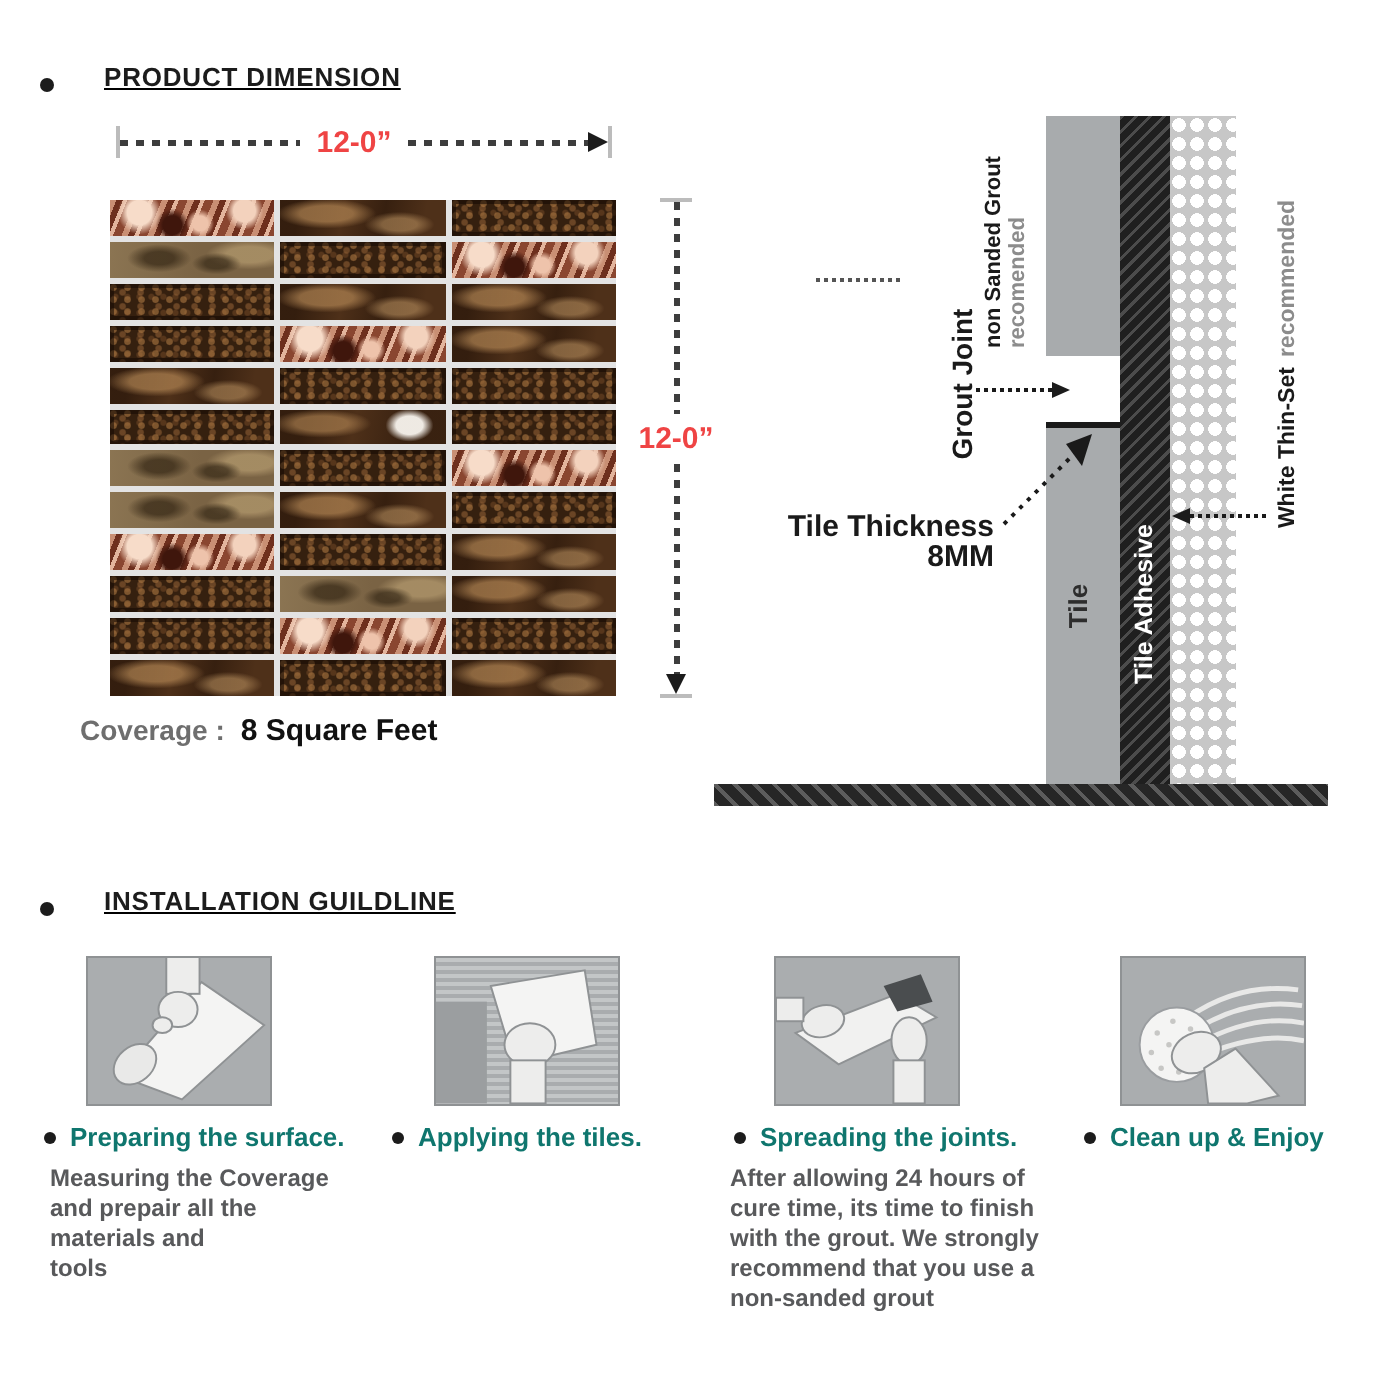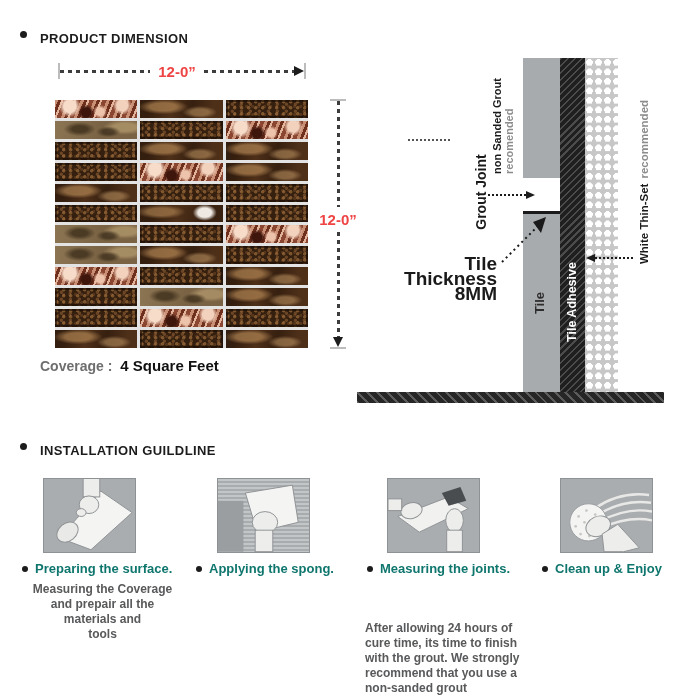--- a/index.html
+++ b/index.html
@@ -1,21 +1,21 @@
 <!DOCTYPE html>
 <html><head>
 <meta charset="utf-8">
 <style>
   * { margin:0; padding:0; box-sizing:border-box; }
   html,body { background:#fff; }
   body { font-family:"Liberation Sans", sans-serif; }
   #canvas { position:relative; width:700px; height:700px; background:#ffffff; overflow:hidden; }
 
   
-  .hdr { position:absolute; display:flex; align-items:flex-start; gap:13px; }
+  .hdr { position:absolute; display:flex; align-items:flex-end; gap:25px;text-decoration:underline; }
   .hdr .dot { width:7px; height:7px; border-radius:50%; background:#1c1c1c; }
   .hdr .txt { font-size:13px; font-weight:bold; color:#1c1c1c; letter-spacing:.4px; }
   #pd-header  { left:20px; top:31px; }
   #scd-header { left:479px; top:31px; }
   #inst-header{ left:20px; top:443px; }
 
   
   #h-dim { position:absolute; left:58px; top:62px; width:248px; height:18px;
            display:flex; align-items:center; }
   .tick-v { width:2px; height:16px; background:#bcbcbc; }
@@ -66,21 +66,21 @@
       radial-gradient(ellipse 40% 55% at 25% 40%, rgba(186,140,88,.6) 0 40%, transparent 75%),
       linear-gradient(100deg, rgba(26,12,4,.5) 15%, transparent 45%, rgba(26,12,4,.4) 75%); }
   .t-light { background-color:#7a6344;
     background-image:
       radial-gradient(ellipse 30% 60% at 30% 45%, rgba(52,38,20,.7) 0 30%, transparent 65%),
       radial-gradient(ellipse 25% 50% at 65% 60%, rgba(44,32,16,.6) 0 28%, transparent 60%),
       radial-gradient(ellipse 35% 55% at 85% 35%, rgba(182,156,112,.7) 0 40%, transparent 75%),
       linear-gradient(95deg, rgba(160,138,100,.45), transparent 55%); }
 
   
-  #coverage { position:absolute; left:40px; top:357px; display:flex; align-items:center; gap:8px; }
+  #coverage { position:absolute; left:40px; top:357px; display:flex; align-items:flex-start; gap:8px; }
   #coverage .c-label { font-size:14px; font-weight:bold; color:#6e6e6e; }
   #coverage .c-value { font-size:15px; font-weight:bold; color:#111; }
 
   
   .abs { position:absolute; }
   #col-tile-upper { left:523px; top:58px;  width:37px; height:120px; background:#a8abad; }
   #col-tile-lower { left:523px; top:211px; width:37px; height:181px; background:#a8abad; border-top:3px solid #1a1a1a; }
   #col-adhesive   { left:560px; top:58px;  width:25px; height:334px; background:#1f1f1f;
       background-image:repeating-linear-gradient(135deg, rgba(255,255,255,.20) 0 1.6px, transparent 1.6px 5px); }
   #col-thinset    { left:585px; top:58px;  width:33px; height:334px; background:#c7c7c7;
@@ -95,21 +95,21 @@
   #lbl-nonsanded   { left:503px; top:126px; font-size:11px; line-height:12px; text-align:left; }
   #lbl-nonsanded .l1 { font-weight:bold; color:#1a1a1a; }
   #lbl-nonsanded .l2 { font-weight:bold; color:#8c8c8c; }
   #lbl-tile        { left:539px; top:303px; font-size:13px; font-weight:bold; color:#2d2d2d; }
   #lbl-adhesive    { left:572px; top:302px; font-size:12.5px; font-weight:bold; color:#ffffff; }
   #lbl-thinset     { left:644px; top:182px; font-size:11.5px; }
   #lbl-thinset .b  { font-weight:bold; color:#1a1a1a; }
   #lbl-thinset .g  { font-weight:bold; color:#8c8c8c; margin-left:5px; }
 
   #lbl-thickness { position:absolute; left:393px; top:256px; width:104px; text-align:right;
-                   font-size:19px; font-weight:bold; color:#1a1a1a; line-height:15px; }
+                   font-size:15px; font-weight:bold; color:#1a1a1a; line-height:15px; }
 
   .dotline-h { height:0; border-top:2px dotted #1a1a1a; }
   #grout-arrow   { left:488px; top:191px; width:47px; display:flex; align-items:center; }
   #grout-arrow .dotline-h { flex:1; }
   #thinset-arrow { left:586px; top:254px; width:47px; display:flex; align-items:center; }
   #thinset-arrow .dotline-h { flex:1; }
   #dash-stub { left:408px; top:139px; width:42px; height:0; border-top:2px dotted #555; }
 
   
   .step-box { position:absolute; top:478px; width:93px; height:75px; background:#aaadaf;
@@ -118,23 +118,23 @@
   .step-box svg { display:block; width:100%; height:100%; }
   #box-2 { background:repeating-linear-gradient(180deg,#c3c6c7 0 2px,#a9acae 2px 4px); }
 
   .step-title { position:absolute; top:561px; display:flex; align-items:center; gap:7px; }
   .step-title .dot { width:6px; height:6px; border-radius:50%; background:#1c1c1c; }
   .step-title .txt { font-size:13px; font-weight:bold; color:#0f766e; }
   #title-1 { left:22px; } #title-2 { left:196px; } #title-3 { left:367px; } #title-4 { left:542px; }
 
   .step-body { position:absolute; top:582px; font-size:12px; font-weight:bold; color:#58595b;
                line-height:15px; white-space:pre-line; }
-  #body-1 { left:25px;  width:155px;text-align:center; }
+  #body-1 { left:25px;  width:155px; }
   #body-2 { left:199px; width:140px; }
-  #body-3 { left:365px; width:155px;margin-top:39px; }
+  #body-3 { left:365px; width:155px; }
   #body-4 { left:545px; width:140px; }
 </style>
 </head>
 <body>
 
 <div id="canvas">
 
   <div class="hdr" id="pd-header">
     <span class="dot"></span>
     <span class="txt">PRODUCT DIMENSION</span>
@@ -196,21 +196,21 @@
     <span class="tick-h"></span>
     <span class="dash-v"></span>
     <span class="dim-label">12-0”</span>
     <span class="dash-v"></span>
     <span class="arr-down"></span>
     <span class="tick-h"></span>
   </div>
 
   <div id="coverage">
     <span class="c-label">Coverage :</span>
-    <span class="c-value">4 Square Feet</span>
+    <span class="c-value">8 Square Feet</span>
   </div>
 
   <div class="abs" id="col-tile-upper"></div>
   <div class="abs" id="col-tile-lower"></div>
   <div class="abs" id="col-adhesive"></div>
   <div class="abs" id="col-thinset"></div>
   <div class="abs" id="floor"></div>
 
   <div class="vlabel" id="lbl-grout-joint">Grout Joint</div>
   <div class="vlabel" id="lbl-nonsanded">
@@ -291,25 +291,25 @@
       <polygon points="42,56 58,46 80,70 64,74 44,74" fill="#ededec" stroke="#8f9294"></polygon>
     </svg>
   </div>
 
   <div class="step-title" id="title-1">
     <span class="dot"></span>
     <span class="txt">Preparing the surface.</span>
   </div>
   <div class="step-title" id="title-2">
     <span class="dot"></span>
-    <span class="txt">Applying the spong.</span>
+    <span class="txt">Applying the tiles.</span>
   </div>
   <div class="step-title" id="title-3">
     <span class="dot"></span>
-    <span class="txt">Measuring the joints.</span>
+    <span class="txt">Spreading the joints.</span>
   </div>
   <div class="step-title" id="title-4">
     <span class="dot"></span>
     <span class="txt">Clean up &amp; Enjoy</span>
   </div>
 
   <div class="step-body" id="body-1">Measuring the Coverage
 and prepair all the
 materials and
 tools</div>

